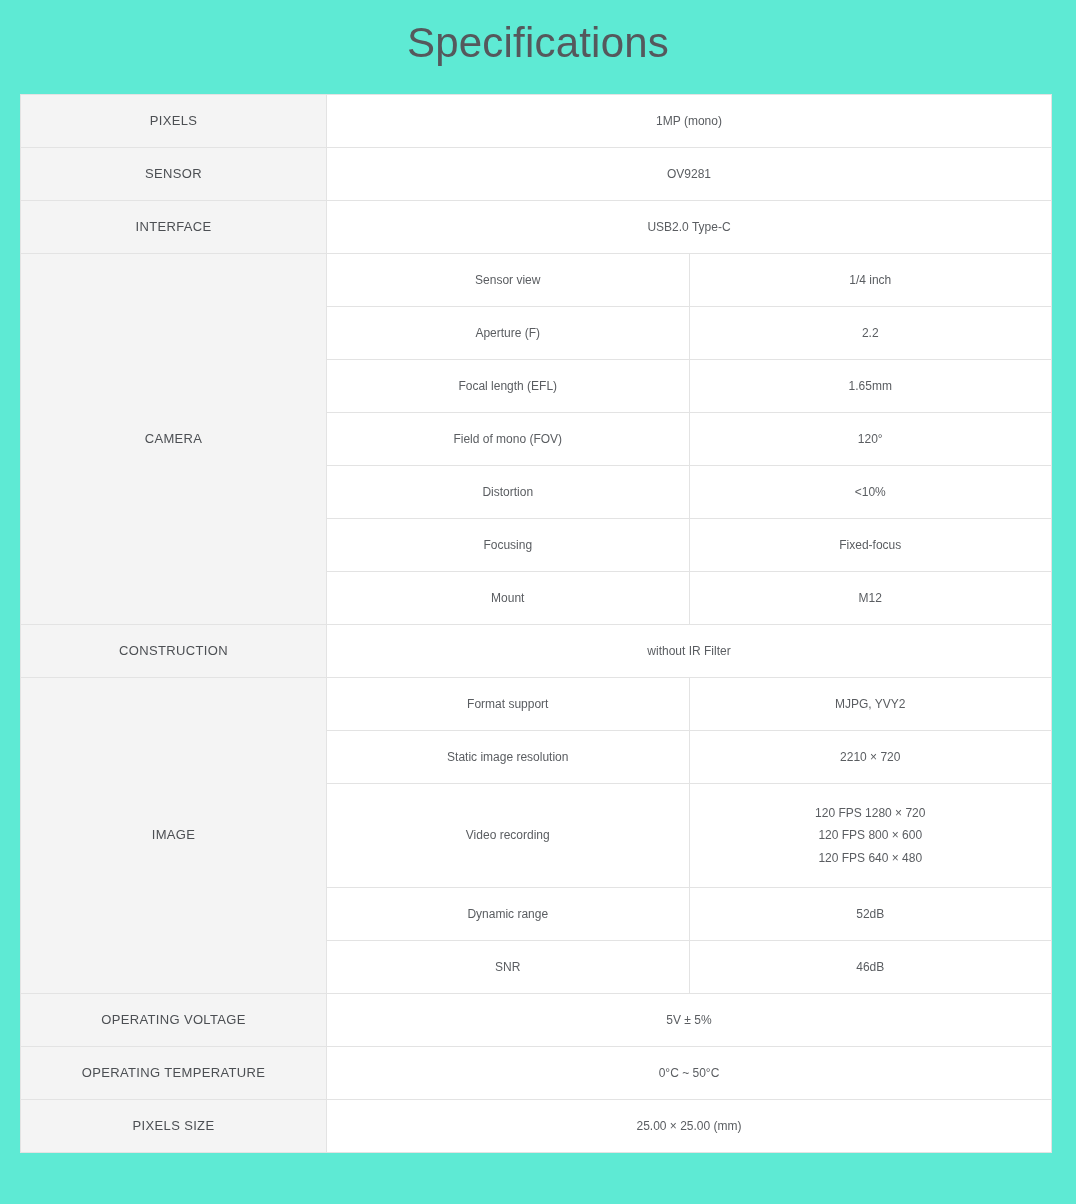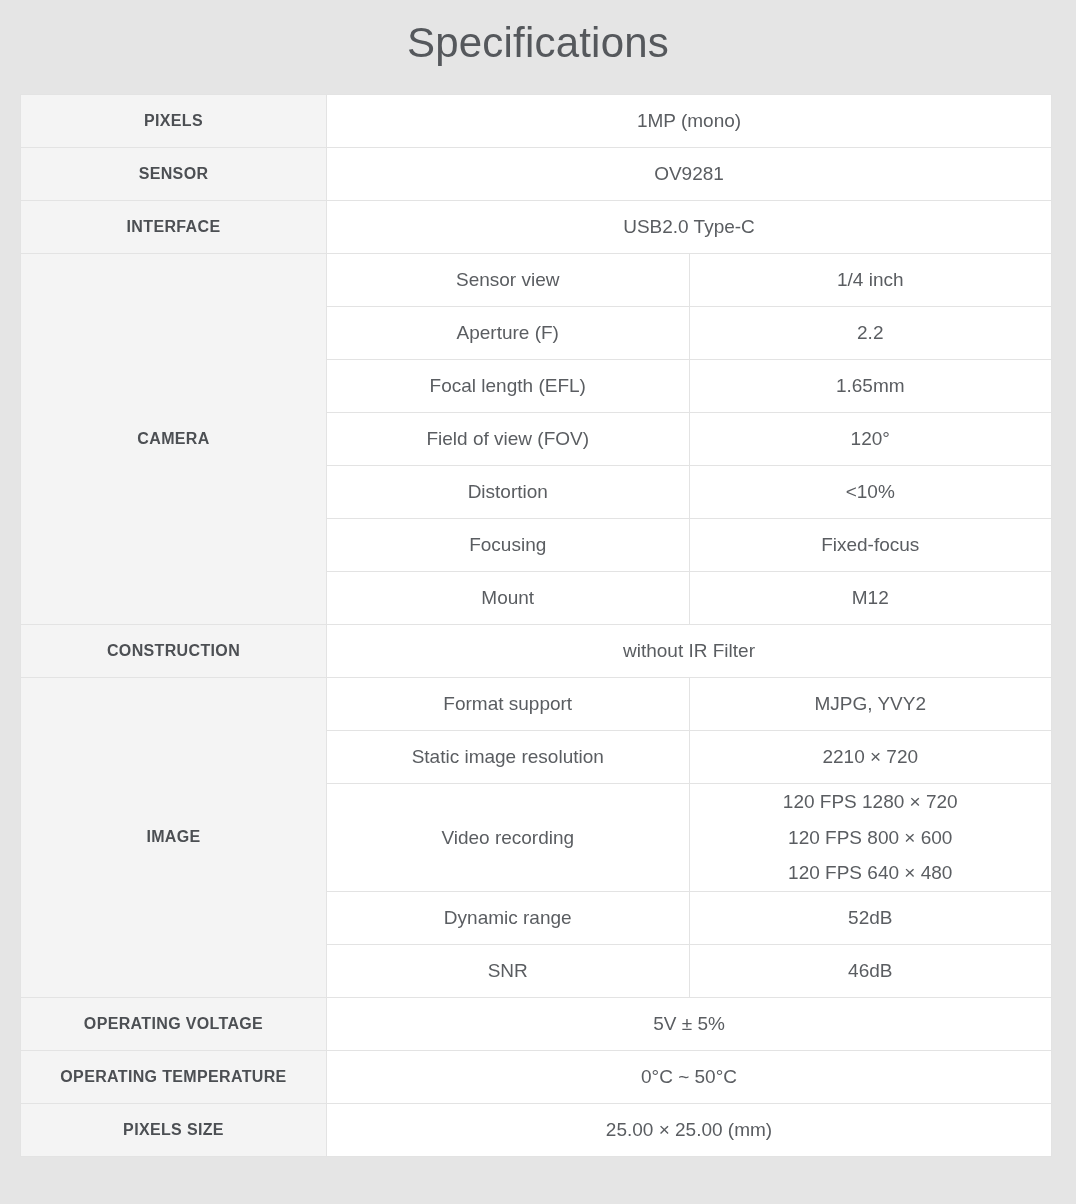--- a/index.html
+++ b/index.html
@@ -11,21 +11,21 @@
     width: 1076px;
     height: 1204px;
     font-family: "Liberation Sans", sans-serif;
     color: #55585c;
     overflow: hidden;
   }
   .page {
     width: 1076px;
     height: 1204px;
     position: relative;
-    background: #e5e5e5;
+    background: #5eead4;
   }
   .page-title {
     text-align: center;
     font-size: 42px;
     font-weight: 400;
     color: #55585c;
     letter-spacing: 0.2px;
     margin: 0;
     padding-top: 18px;
     line-height: 50px;
@@ -37,30 +37,30 @@
     margin: 26px 0 0 20px;
     border-top: 1px solid #e3e3e3;
     border-left: 1px solid #e3e3e3;
   }
   .spec-table td {
     border-right: 1px solid #e3e3e3;
     border-bottom: 1px solid #e3e3e3;
     padding: 0 10px;
     text-align: center;
     vertical-align: middle;
-    font-size: 19px;
+    font-size: 12px;
     line-height: 1.55;
     color: #5a5d61;
     background: #ffffff;
     box-sizing: border-box;
   }
   td.cat {
     background: #f4f4f4;
-    font-weight: bold;
-    font-size: 16px;
+    font-weight: normal;
+    font-size: 13px;
     letter-spacing: 0.35px;
     color: #4c4f53;
     width: 306px;
   }
   td.sub {
     width: 376px;
   }
   td.val {
     width: 348px;
   }
@@ -103,21 +103,21 @@
       </tr>
       <tr>
         <td class="sub h52">Aperture (F)</td>
         <td class="val h52">2.2</td>
       </tr>
       <tr>
         <td class="sub h52">Focal length (EFL)</td>
         <td class="val h52">1.65mm</td>
       </tr>
       <tr>
-        <td class="sub h52">Field of view (FOV)</td>
+        <td class="sub h52">Field of mono (FOV)</td>
         <td class="val h52">120°</td>
       </tr>
       <tr>
         <td class="sub h52">Distortion</td>
         <td class="val h52">&lt;10%</td>
       </tr>
       <tr>
         <td class="sub h52">Focusing</td>
         <td class="val h52">Fixed-focus</td>
       </tr>

